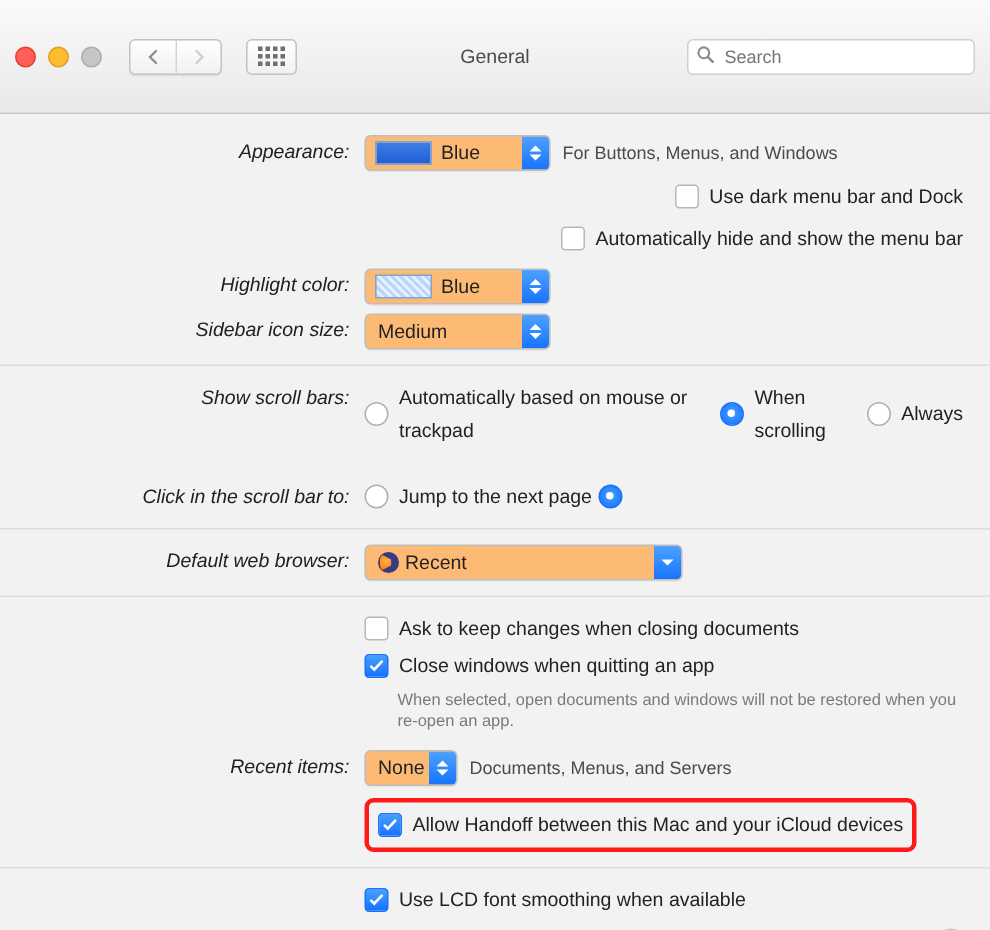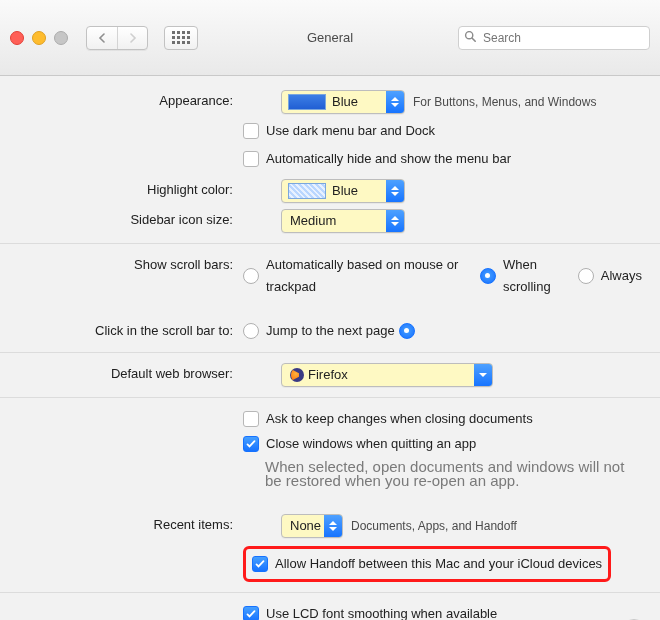--- a/index.html
+++ b/index.html
@@ -57,31 +57,30 @@
     border:1px solid #cfcfcf;border-radius:4px;
     background:#ffffff;font-size:12px;color:#333;outline:none;
   }
   .searchwrap .mag{position:absolute;left:6px;top:4px;color:#8b8b8b}
 
   
   .pane{padding:14px 18px 10px 18px}
   .row{display:flex;align-items:flex-start;margin-bottom:6px}
   .lbl{
     width:215px;text-align:right;padding-right:10px;
-    color:#202020;line-height:22px;white-space:nowrap;
+    color:#202020;line-height:22px;white-space:nowrap;font-style:italic;
   }
   .fld{flex:1;display:flex;align-items:center;flex-wrap:wrap;gap:8px;line-height:22px}
   .trail{color:#4b4b4b;font-size:12px}
 
   
   .select{
     position:relative;height:22px;border:1px solid #bdbdbd;border-radius:4px;
-    background:#fef9c3;display:inline-flex;align-items:center;overflow:hidden;
+    background:#fdba74;display:inline-flex;align-items:center;overflow:hidden;
     box-shadow:0 1px 0 rgba(0,0,0,.04);
-    margin-left:38px;
   }
   .select .swatch{width:36px;height:14px;margin:0 6px;border:1px solid #7aa6dd}
   .swatch.blue{background:linear-gradient(#3d7fe5,#215fd4)}
   .swatch.hblue{background:repeating-linear-gradient(45deg,#b9d6ff 0 2px,#e8f1ff 2px 4px)}
   .select .txt{padding:0 24px 0 8px;white-space:nowrap}
   .select.has-swatch .txt{padding-left:0}
   .select .arrows{
     position:absolute;right:0;top:0;bottom:0;width:18px;
     background:linear-gradient(#4ea1ff,#1774ff);
     display:flex;flex-direction:column;align-items:center;justify-content:center;
@@ -111,21 +110,21 @@
   .chk .box svg{display:none;width:10px;height:10px}
 
   .radios{display:flex;gap:4px}
   .radio{display:inline-flex;align-items:center;gap:7px}
   .radio .dot{width:14px;height:14px;border-radius:50%;border:1px solid #b0b0b0;background:#fff;position:relative;flex:none}
   .radio.sel .dot{border-color:#1672ff;background:radial-gradient(circle at 50% 45%,#46a0ff,#166fff)}
   .radio.sel .dot::after{content:"";position:absolute;left:4px;top:4px;width:5px;height:5px;border-radius:50%;background:#fff}
 
   hr.sep{border:none;border-top:1px solid #dcdcdc;margin:10px -18px}
 
-  .subnote{font-size:15px;color:#7a7a7a;margin:2px 0 20px 22px;max-width:380px;line-height:14px}
+  .subnote{font-size:11px;color:#7a7a7a;margin:2px 0 6px 22px;max-width:380px;line-height:14px}
 
   .highlightbox{
     border:3px solid #ff1a1a;border-radius:6px;padding:4px 6px;display:inline-flex;
   }
 
   .helpbtn{
     position:absolute;right:14px;bottom:10px;width:22px;height:22px;border-radius:50%;
     border:1px solid #c8c8c8;background:linear-gradient(#ffffff,#efefef);
     color:#2b72d8;font-weight:600;font-size:13px;display:flex;align-items:center;justify-content:center;cursor:default;
   }
@@ -194,21 +193,21 @@
       <div class="select has-swatch" style="width:122px">
         <span class="swatch blue"></span>
         <span class="txt">Blue</span>
         <span class="arrows"></span>
       </div>
       <span class="trail">For Buttons, Menus, and Windows</span>
     </div>
   </div>
   <div class="row">
         <div class="lbl"></div>
-    <div class="fld" style="flex-direction:row;align-items:flex-end;gap:3px">
+    <div class="fld" style="flex-direction:column;align-items:flex-end;gap:3px">
       <label class="chk">
         <span class="box"></span>
         <span>Use dark menu bar and Dock</span>
       </label>
       <label class="chk">
         <span class="box"></span>
         <span>Automatically hide and show the menu bar</span>
       </label>
     </div>
   </div>
@@ -272,21 +271,21 @@
   </div>
 
   <hr class="sep">
 
   <div class="row">
     <div class="lbl">Default web browser:</div>
     <div class="fld">
       <div class="select popup" style="width:210px">
         <span class="txt" style="display:flex;align-items:center">
           <span class="ffico"></span>
-          <span>Firefox</span>
+          <span>Recent</span>
         </span>
         <span class="arrows"></span>
       </div>
     </div>
   </div>
 
   <hr class="sep">
 
   <div class="row">
         <div class="lbl"></div>
@@ -307,21 +306,21 @@
     </div>
   </div>
 
   <div class="row">
     <div class="lbl">Recent items:</div>
     <div class="fld">
       <div class="select" style="width:60px">
         <span class="txt" style="padding-right:36px">None</span>
         <span class="arrows"></span>
       </div>
-      <span class="trail">Documents, Apps, and Handoff</span>
+      <span class="trail">Documents, Menus, and Servers</span>
     </div>
   </div>
 
   <div class="row" style="margin-top:8px">
         <div class="lbl"></div>
     <div class="fld">
       <span class="highlightbox">
         <label class="chk on" style="margin:0">
           <span class="box">
                 <svg viewBox="0 0 10 10">

